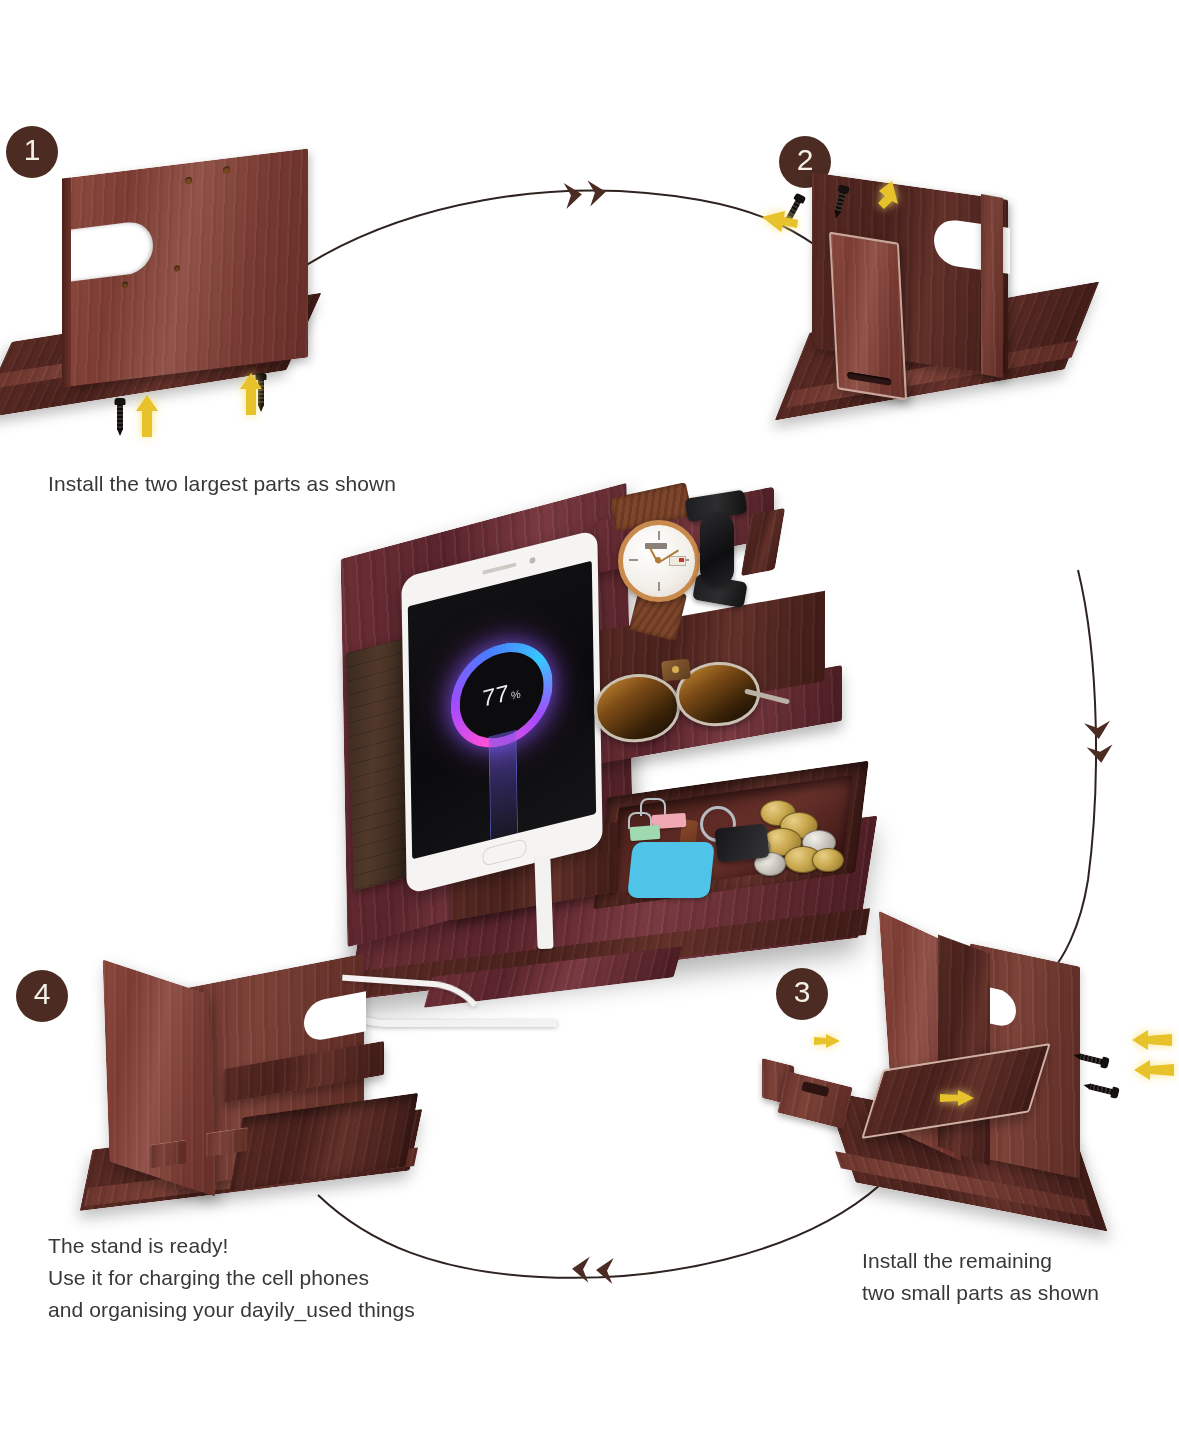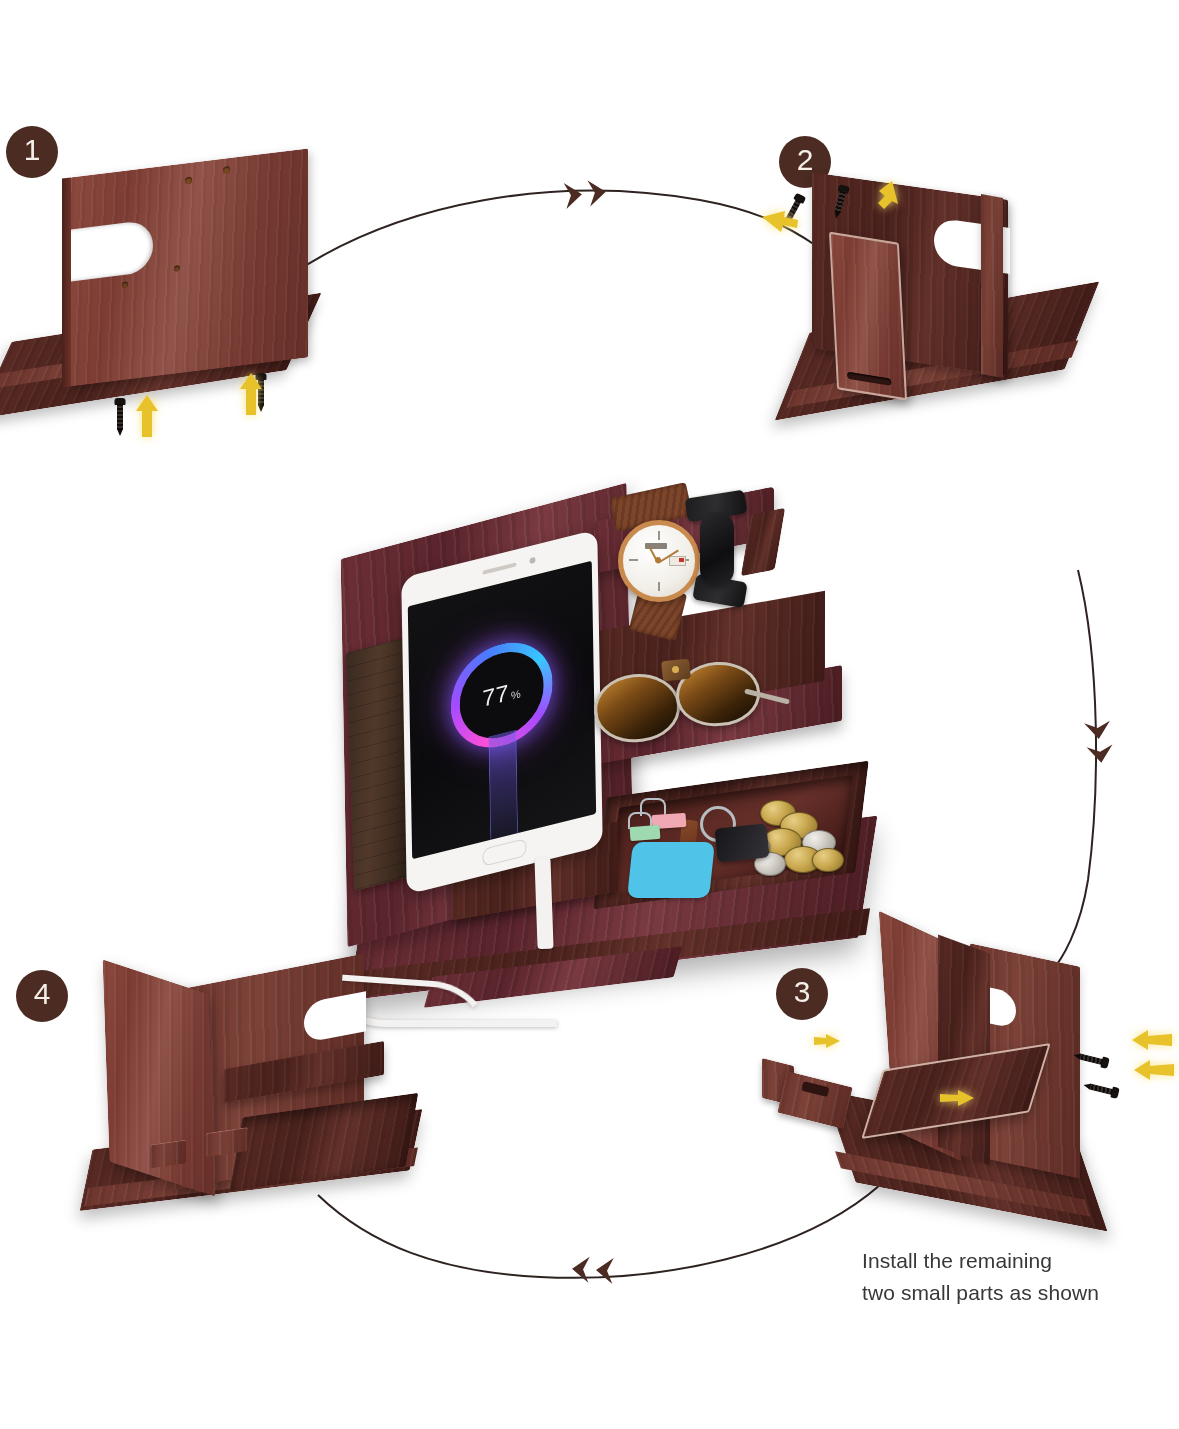--- a/index.html
+++ b/index.html
@@ -256,20 +256,21 @@
     </div>
 
     <svg class="yarrow" style="left:134px;top:393px;" width="26" height="46" viewBox="0 0 26 46">
       <path d="M13,2 L24,18 L18,18 L18,44 L8,44 L8,18 L2,18 Z" fill="#e8c22a"></path>
     </svg>
     <svg class="yarrow" style="left:238px;top:371px;" width="26" height="46" viewBox="0 0 26 46">
       <path d="M13,2 L24,18 L18,18 L18,44 L8,44 L8,18 L2,18 Z" fill="#e8c22a"></path>
     </svg>
   </div>
 
+  <div class="caption" style="left:48px;top:468px;width:430px;">Install the two largest parts as shown</div>
 
   <div class="badge" style="left:779px;top:136px;">
     <span>2</span>
   </div>
 
   <div>
 
     <div class="wood wood-dark" style="left:792px;top:310px;width:290px;height:82px;
                 transform:skewY(-10deg) skewX(-23deg);border-radius:2px;
                 box-shadow:0 7px 13px rgba(0,0,0,.25);"></div>
@@ -522,14 +523,17 @@
                 transform:skewY(-8deg);border-radius:2px;"></div>
     <div class="wood wood-mid edge-hi" style="left:206px;top:1130px;width:42px;height:24px;
                 transform:skewY(-8deg);border-radius:2px;"></div>
 
     <div style="position:absolute;left:340px;top:980px;width:150px;height:60px;
                 border-top:6px solid #f4f2f0;border-right:6px solid transparent;
                 border-radius:0 90px 0 0;transform:rotate(4deg);
                 filter:drop-shadow(0 1px 2px rgba(0,0,0,.2));"></div>
   </div>
 
+  <div class="caption" style="left:48px;top:1230px;width:470px;">The stand is ready!
+Use it for charging the cell phones
+and organising your dayily_used things</div>
 
 </div>
 
 </body></html>

